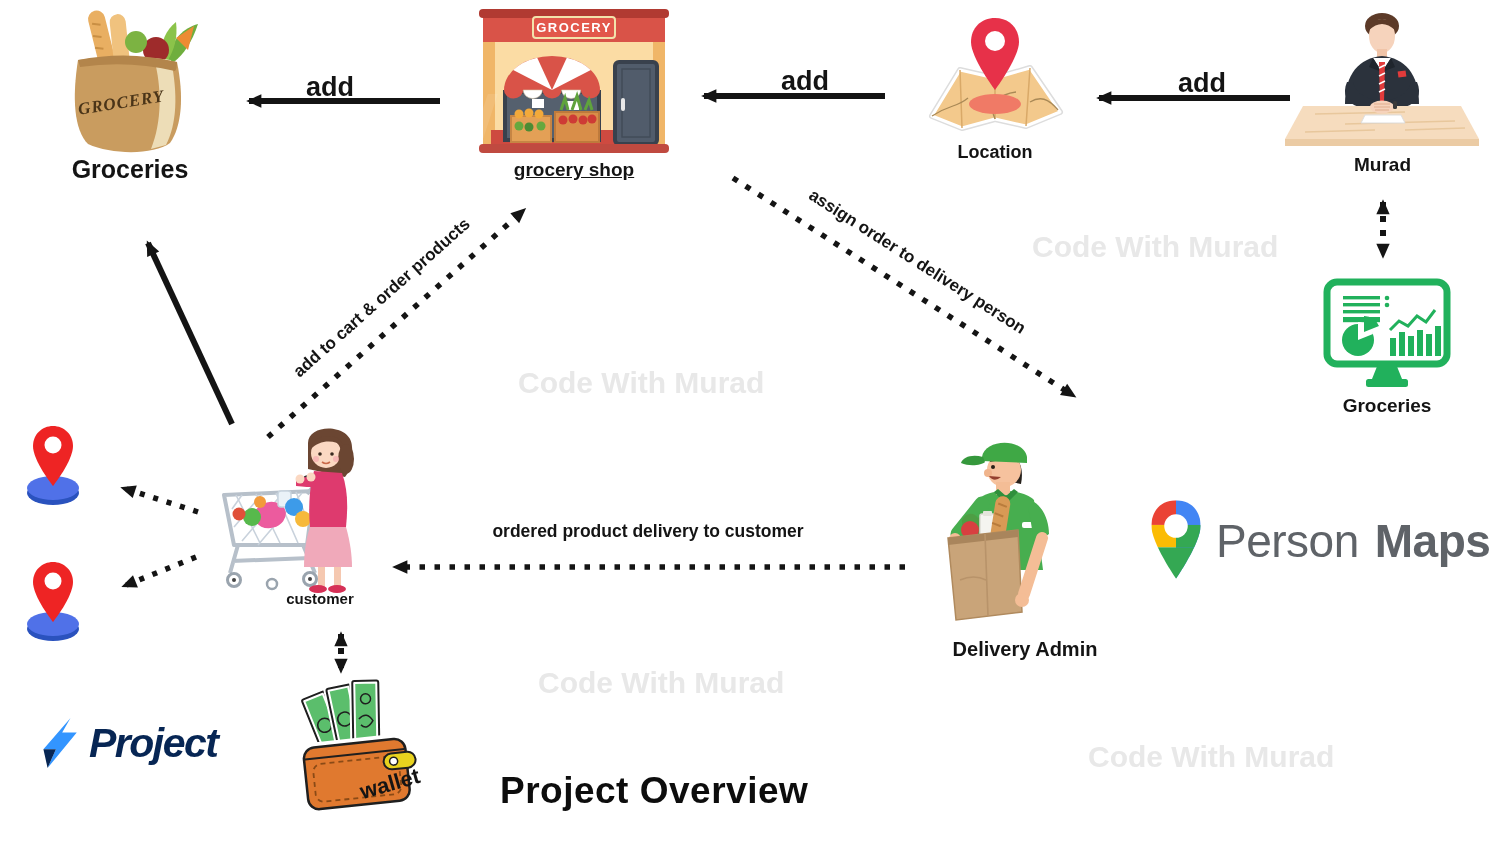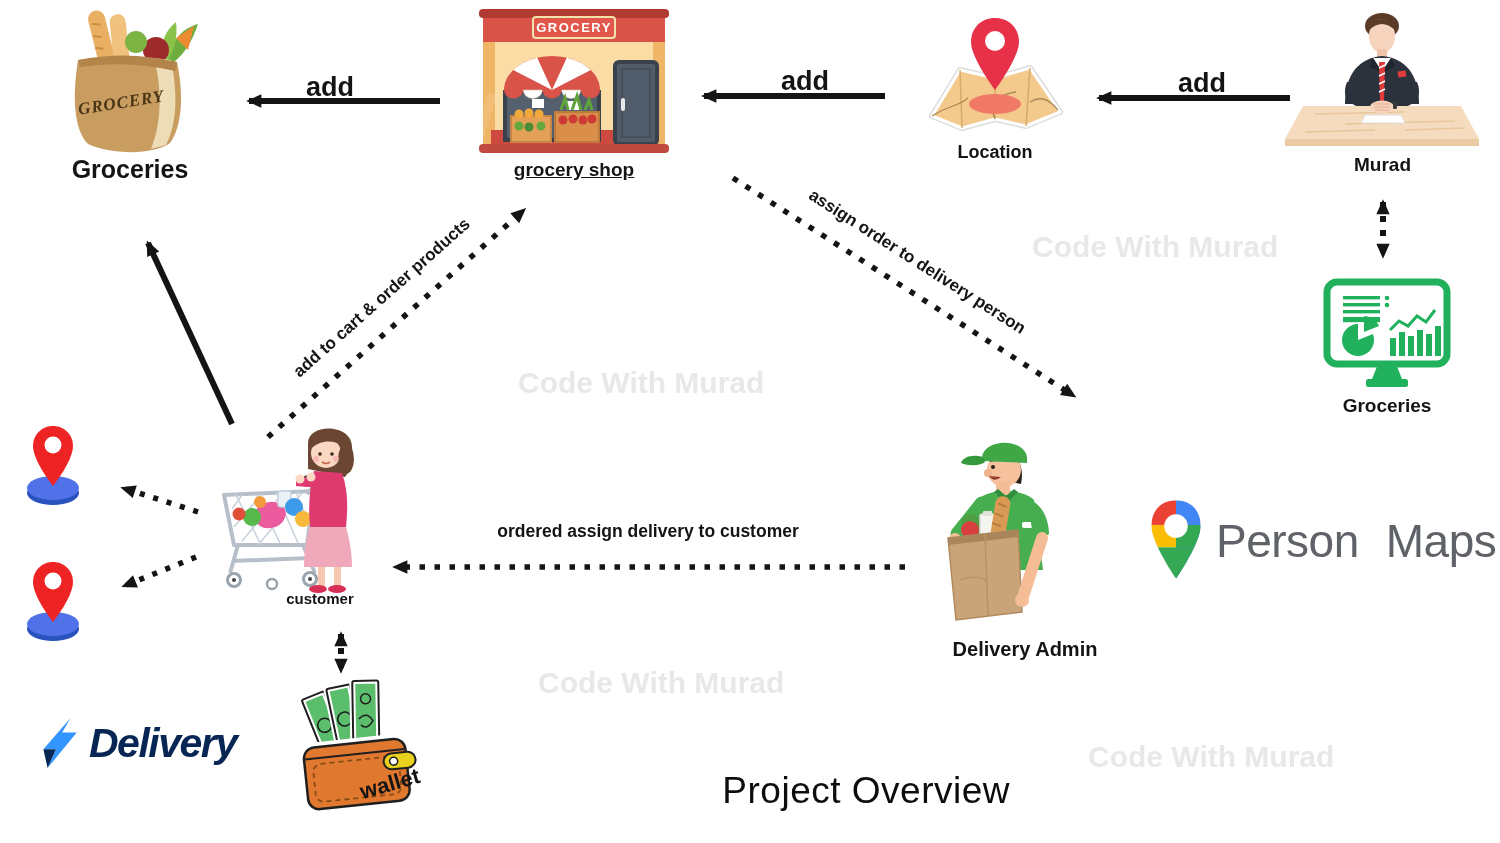--- a/index.html
+++ b/index.html
@@ -3,24 +3,24 @@
 <meta charset="utf-8">
 <style>
   html,body{margin:0;padding:0;background:#fff;}
   #canvas{position:relative;width:1500px;height:843px;background:#ffffff;overflow:hidden;
           font-family:"Liberation Sans", sans-serif;color:#141414;}
   .abs{position:absolute;}
   .node-label{font-weight:700;color:#141414;text-align:center;line-height:1.1;}
   .edge-label{font-weight:700;color:#141414;text-align:center;white-space:nowrap;}
   .add-label{font-size:27px;font-weight:700;text-align:center;margin-top:8px;}
   .watermark{font-size:30px;font-weight:700;color:#e8e8e8;white-space:nowrap;}
-  .title{font-size:37px;font-weight:400;color:#0d0d0d;text-align:right;letter-spacing:.5px;}
+  .title{font-size:37px;font-weight:700;color:#0d0d0d;text-align:left;letter-spacing:.5px;}
   .rz-text{font-size:41px;font-weight:700;font-style:italic;color:#072654;letter-spacing:-1.5px;}
   .gm-text{font-size:46px;color:#5f6368;letter-spacing:-.5px;white-space:nowrap;}
-  .gm-google{font-weight:500;} .gm-maps{font-weight:400;margin-left:27px;}
+  .gm-google{font-weight:500;} .gm-maps{font-weight:700;margin-left:16px;}
   svg{display:block;}
 </style>
 </head>
 <body>
 
 <div id="canvas">
 
   <div class="abs watermark" style="left:1032px;top:230px;">Code With Murad</div>
   <div class="abs watermark" style="left:518px;top:366px;">Code With Murad</div>
   <div class="abs watermark" style="left:538px;top:666px;">Code With Murad</div>
@@ -45,21 +45,21 @@
       <line x1="1383" y1="202" x2="1383" y2="256" stroke-width="6" stroke-dasharray="6 8" marker-start="url(#ah)" marker-end="url(#ah)"></line>
       <line x1="341" y1="634" x2="341" y2="671" stroke-width="6" stroke-dasharray="6 8" marker-start="url(#ah)" marker-end="url(#ah)"></line>
     </g>
   </svg>
 
   <div class="abs add-label" style="left:270px;top:64px;width:120px;">add</div>
   <div class="abs add-label" style="left:745px;top:58px;width:120px;">add</div>
   <div class="abs add-label" style="left:1142px;top:60px;width:120px;">add</div>
   <div class="abs edge-label" style="left:222px;top:288px;width:320px;font-size:17px;transform:rotate(-41.6deg);">add to cart &amp; order products</div>
   <div class="abs edge-label" style="left:752px;top:252px;width:330px;font-size:17px;transform:rotate(32.6deg);">assign order to delivery person</div>
-  <div class="abs edge-label" style="left:458px;top:521px;width:380px;font-size:17.5px;">ordered assign delivery to customer</div>
+  <div class="abs edge-label" style="left:458px;top:521px;width:380px;font-size:17.5px;">ordered product delivery to customer</div>
 
   <svg class="abs" style="left:50px;top:8px;" width="160" height="150" viewBox="0 0 160 150">
     <g>
       <rect x="44" y="2" width="17" height="66" rx="8.5" fill="#E9AF62" transform="rotate(-14 52 35)"></rect>
       <rect x="62" y="6" width="16" height="60" rx="8" fill="#F0C27E" transform="rotate(-6 70 36)"></rect>
       <path d="M47,14 l8,3 M45,26 l8,3 M44,38 l8,3" stroke="#C98F44" stroke-width="2" fill="none" transform="rotate(-14 52 35)"></path>
     </g>
     <g>
       <path d="M118,52 C122,30 134,20 148,16 C142,34 134,46 124,54 Z" fill="#6FAE3E"></path>
       <path d="M112,50 C110,34 116,22 126,14 C128,30 124,42 118,52 Z" fill="#8BC34A"></path>
@@ -318,18 +318,18 @@
     <rect x="86" y="77" width="32" height="16" rx="8" fill="#E8D21E" stroke="#1F1F1F" stroke-width="2"></rect>
     <circle cx="96" cy="85" r="4" fill="#ffffff" stroke="#1F1F1F" stroke-width="1.5"></circle>
   </svg>
   <div class="abs node-label" style="left:340px;top:772px;width:100px;font-size:22px;transform:rotate(-16deg);">wallet</div>
 
   <div class="abs" style="left:35px;top:718px;display:flex;align-items:center;">
     <svg width="46" height="50" viewBox="0 0 44 48" style="margin-right:8px;">
       <polygon points="34,0 8,30 20,30 12,48 40,14 26,14" fill="#3395FF"></polygon>
       <polygon points="12,48 20,30 8,30" fill="#072654"></polygon>
     </svg>
-    <span class="rz-text">Delivery</span>
+    <span class="rz-text">Project</span>
   </div>
 
   <div class="abs title" style="left:500px;top:770px;width:510px;">Project Overview</div>
 
 </div>
 
 </body></html>

